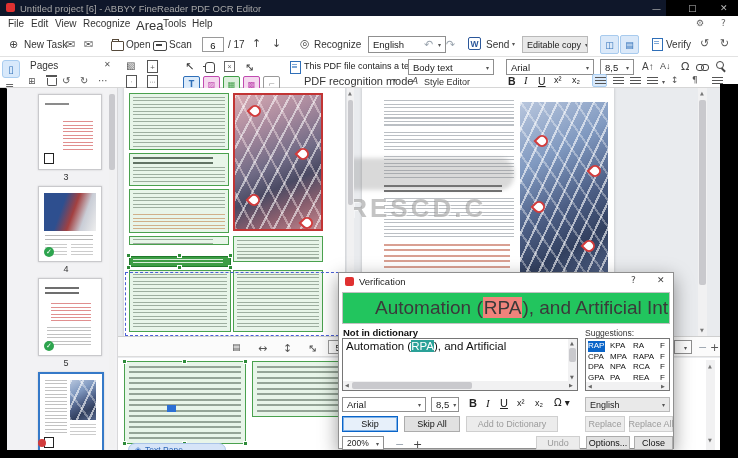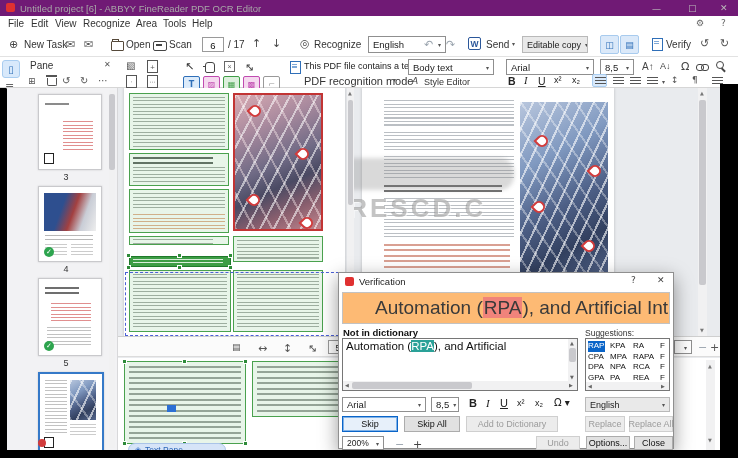--- a/index.html
+++ b/index.html
@@ -70,34 +70,34 @@
       font-size:7px;line-height:10px;text-align:center;font-family:"DejaVu Sans",sans-serif;}
   .docb{position:absolute;width:8px;height:9px;background:#fff;border:1.6px solid #222;}
   .wmk{position:absolute;color:rgba(125,125,125,.45);font-weight:bold;letter-spacing:3px;
        text-shadow:1px 1px 0 rgba(255,255,255,.6);filter:blur(.4px);}
 </style>
 </head>
 <body>
 
 <div id="app">
 
-  <div class="a" style="left:0;top:0;width:738px;height:16px;background:#701a75;">
+  <div class="a" style="left:0;top:0;width:666px;height:16px;background:#0f172a;">
     <div class="a" style="left:6px;top:3px;width:9px;height:9px;background:#e03131;border-radius:2px;"></div>
     <div class="a" style="left:20px;top:3px;font-size:9.5px;color:#a8a8a8;white-space:nowrap;">Untitled project [6] - ABBYY FineReader PDF OCR Editor</div>
     <span class="g" style="left:652px;top:5px;color:#bbb;font-size:9px;">—</span>
     <span class="g" style="left:688px;top:4px;color:#bbb;font-size:9px;">□</span>
     <span class="g" style="left:720px;top:4px;color:#bbb;font-size:9px;">✕</span>
   </div>
 
   <div class="a" style="left:0;top:16px;width:738px;height:15px;background:#fff;">
     <span class="a lbl" style="left:8px;top:2px;font-size:10px;">File</span>
     <span class="a lbl" style="left:31px;top:2px;font-size:10px;">Edit</span>
     <span class="a lbl" style="left:55px;top:2px;font-size:10px;">View</span>
     <span class="a lbl" style="left:83px;top:2px;font-size:10px;">Recognize</span>
-    <span class="a lbl" style="left:136px;top:2px;font-size:10px;">Area</span>
+    <span class="a lbl" style="left:136px;top:2px;font-size:13px;">Area</span>
     <span class="a lbl" style="left:163px;top:2px;font-size:10px;">Tools</span>
     <span class="a lbl" style="left:192px;top:2px;font-size:10px;">Help</span>
     <span class="g" style="left:696px;top:3px;color:#666;font-size:9px;">⚙</span>
     <span class="g" style="left:721px;top:3px;color:#666;font-size:9px;">?</span>
   </div>
 
   <div class="a" style="left:0;top:31px;width:738px;height:26px;background:#fff;border-bottom:1px solid #e2e2e2;">
     <span class="g" style="left:9px;top:8px;font-size:11px;color:#444;">⊕</span>
     <span class="a lbl" style="left:24px;top:8px;font-size:10px;">New Task</span>
     <span class="g" style="left:66px;top:8px;color:#555;">✉</span>
@@ -137,21 +137,21 @@
     <span class="a lbl" style="left:666px;top:8px;font-size:10px;">Verify</span>
     <span class="g" style="left:700px;top:7px;color:#555;">↺</span>
     <span class="g" style="left:720px;top:7px;color:#555;">↻</span>
   </div>
 
   <div class="a" style="left:0;top:57px;width:738px;height:31px;background:#fff;border-bottom:1px solid #d6d6d6;">
 
     <div class="a" style="left:2px;top:3px;width:18px;height:18px;background:#d8e9fb;border:1px solid #a9cdf0;border-radius:3px;color:#2f6fb8;text-align:center;font-size:10px;line-height:18px;font-family:'DejaVu Sans',sans-serif;">▯</div>
     <span class="g" style="left:5px;top:24px;color:#666;">≡</span>
 
-    <span class="a lbl" style="left:30px;top:3px;font-size:10px;">Pane</span>
+    <span class="a lbl" style="left:30px;top:3px;font-size:10px;">Pages</span>
     <span class="g" style="left:104px;top:4px;font-size:8px;color:#555;">✕</span>
     <span class="g" style="left:28px;top:20px;font-size:9px;color:#555;">⊞</span>
     <span class="tric" style="left:47px;top:21px;"></span>
     <span class="g" style="left:62px;top:19px;font-size:10px;color:#555;">↺</span>
     <span class="g" style="left:80px;top:19px;font-size:10px;color:#555;">↻</span>
     <span class="g" style="left:98px;top:19px;font-size:10px;color:#555;">⋯</span>
     <div class="vsep" style="left:118px;top:57px;height:31px;"></div>
 
     <span class="g" style="left:126px;top:4px;color:#555;font-size:10px;">▧</span>
     <span class="idoc" style="left:147px;top:3px;">+</span>
@@ -383,21 +383,21 @@
 
   <div class="a" style="left:338px;top:272px;width:336px;height:177px;background:#fff;border:1px solid #8f8f8f;box-shadow:0 6px 18px rgba(0,0,0,.4);">
 
     <div class="a" style="left:0;top:0;width:334px;height:17px;background:#fff;">
       <div class="a" style="left:6px;top:4px;width:9px;height:9px;background:#e03131;border-radius:2px;"></div>
       <span class="a" style="left:20px;top:3px;font-size:9.5px;color:#222;">Verification</span>
       <span class="g" style="left:292px;top:3px;font-size:9px;color:#444;">?</span>
       <span class="g" style="left:318px;top:3px;font-size:9px;color:#444;">✕</span>
     </div>
 
-    <div class="a" style="left:3px;top:19px;width:328px;height:32px;border:1px solid #c2c2c2;overflow:hidden;background:#fdba74;padding-left:24px;">
+    <div class="a" style="left:3px;top:19px;width:328px;height:32px;border:1px solid #c2c2c2;overflow:hidden;background:#22c55e;padding-left:24px;">
       <div style="position:absolute;left:32px;top:4px;font-size:19px;color:#3a3a3a;white-space:nowrap;">
         <span>Automation (</span><span style="background:#f0837b;padding:0 1px;">RPA</span><span>), and Artificial Int</span>
       </div>
     </div>
 
     <span class="a" style="left:4px;top:54px;font-size:9.5px;font-weight:bold;color:#111;">Not in dictionary</span>
     <span class="a" style="left:246px;top:55px;font-size:8.5px;color:#333;">Suggestions:</span>
 
     <div class="a" style="left:3px;top:65px;width:236px;height:53px;border:1px solid #767676;background:#fff;overflow:hidden;">
       <div style="position:absolute;left:3px;top:1px;font-size:11.5px;line-height:13px;color:#111;white-space:nowrap;">

